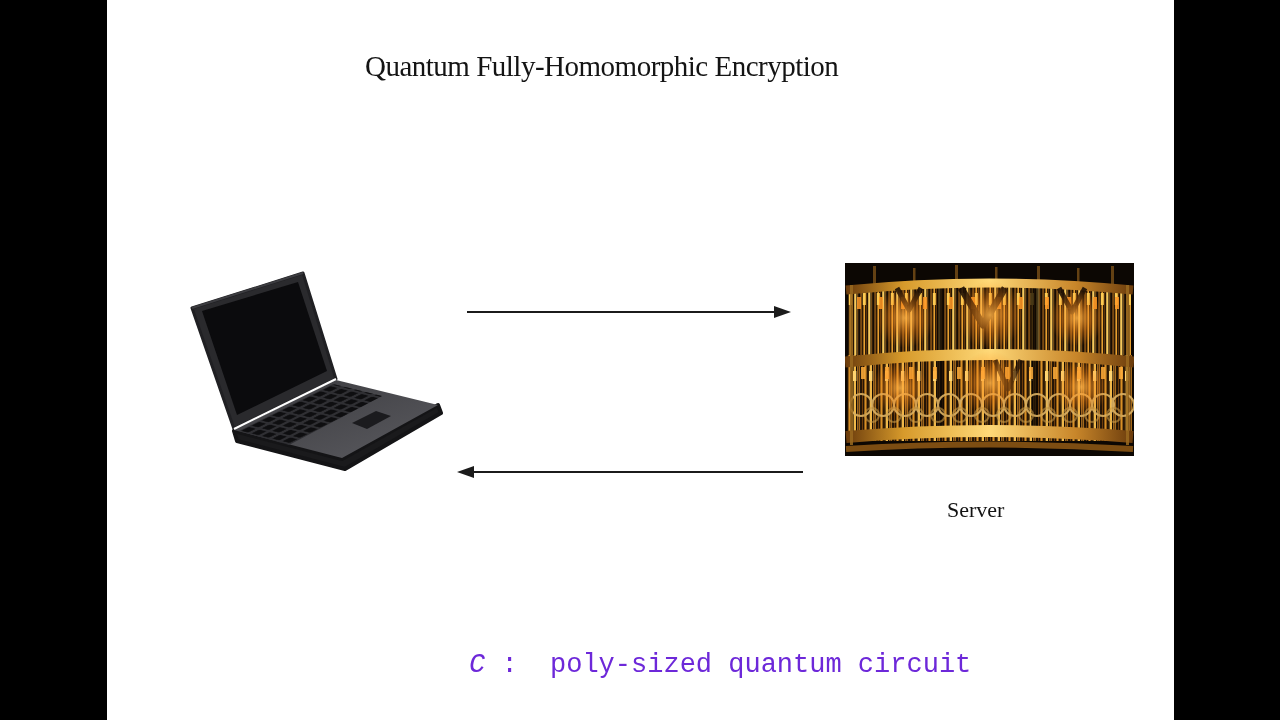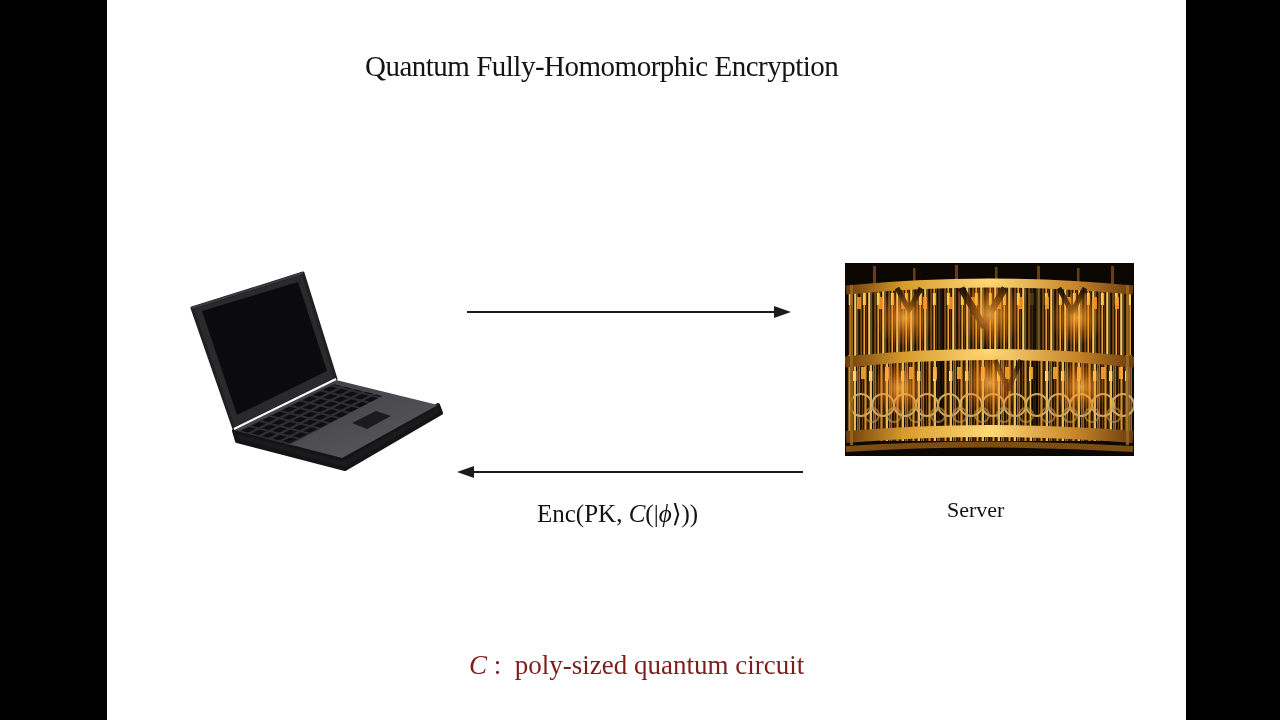--- a/index.html
+++ b/index.html
@@ -1,28 +1,28 @@
 <!DOCTYPE html>
 <html><head>
 <meta charset="utf-8">
 <style>
   html,body{margin:0;padding:0;background:#000;}
   .frame{position:relative;width:1280px;height:720px;background:#000;overflow:hidden;
          font-family:"Liberation Serif","DejaVu Serif","DejaVu Sans",serif;}
-  .slide{position:absolute;left:107px;top:0;width:1067px;height:720px;background:#ffffff;padding-left:12px;}
+  .slide{position:absolute;left:107px;top:0;width:1067px;height:720px;background:#ffffff;}
   .title{position:absolute;left:258px;top:50px;margin:0;font-size:29px;font-weight:400;
          letter-spacing:-0.5px;color:#141414;white-space:nowrap;}
   .laptop{position:absolute;left:78px;top:265px;width:290px;height:215px;}
   .qc{position:absolute;left:738px;top:263px;width:289px;height:193px;}
   .arrows{position:absolute;left:0;top:0;width:1067px;height:720px;pointer-events:none;}
   .msg-label{position:absolute;font-size:25px;color:#131313;white-space:nowrap;}
   .request-label{left:452px;top:253px;}
   .response-label{left:430px;top:499px;}
   .server-label{position:absolute;left:840px;top:497px;font-size:22px;color:#131313;}
-  .footnote{position:absolute;left:362px;top:650px;font-size:27px;color:#7f1d1d;white-space:nowrap;}
+  .footnote{position:absolute;left:362px;top:650px;font-size:27px;color:#6d28d9;white-space:nowrap;font-family:Liberation Mono, monospace;}
   .it{font-style:italic;}
   .sym{font-family:"Liberation Serif","DejaVu Serif","DejaVu Sans",serif;}
 </style>
 </head>
 <body>
 
 <div class="frame">
   <div class="slide">
 
     <h1 class="title">Quantum Fully-Homomorphic Encryption</h1>
@@ -57,23 +57,20 @@
         <line x1="360" y1="312" x2="671" y2="312" stroke="#1b1b1b" stroke-width="2.2"></line>
         <polygon points="684,312 667,306 667,318" fill="#1b1b1b"></polygon>
       </g>
       <g>
         <line x1="696" y1="472" x2="363" y2="472" stroke="#1b1b1b" stroke-width="2.2"></line>
         <polygon points="350,472 367,466 367,478" fill="#1b1b1b"></polygon>
       </g>
     </svg>
 
 
-    <div class="msg-label response-label">
-      <span>Enc(PK,&nbsp;</span><span class="it">C</span><span>(</span><span>|</span><span class="it">ϕ</span><span class="sym">⟩</span><span>))</span>
-    </div>
 
     <svg class="qc" viewBox="0 0 289 193" xmlns="http://www.w3.org/2000/svg">
       <defs>
         <linearGradient id="goldBand" x1="0" y1="0" x2="1" y2="0">
           <stop offset="0" stop-color="#6b3c0c"></stop>
             <stop offset="0.2" stop-color="#d79a2b"></stop>
           <stop offset="0.5" stop-color="#ffd978"></stop>
             <stop offset="0.8" stop-color="#c8862a"></stop>
           <stop offset="1" stop-color="#6b3c0c"></stop>
         </linearGradient>

